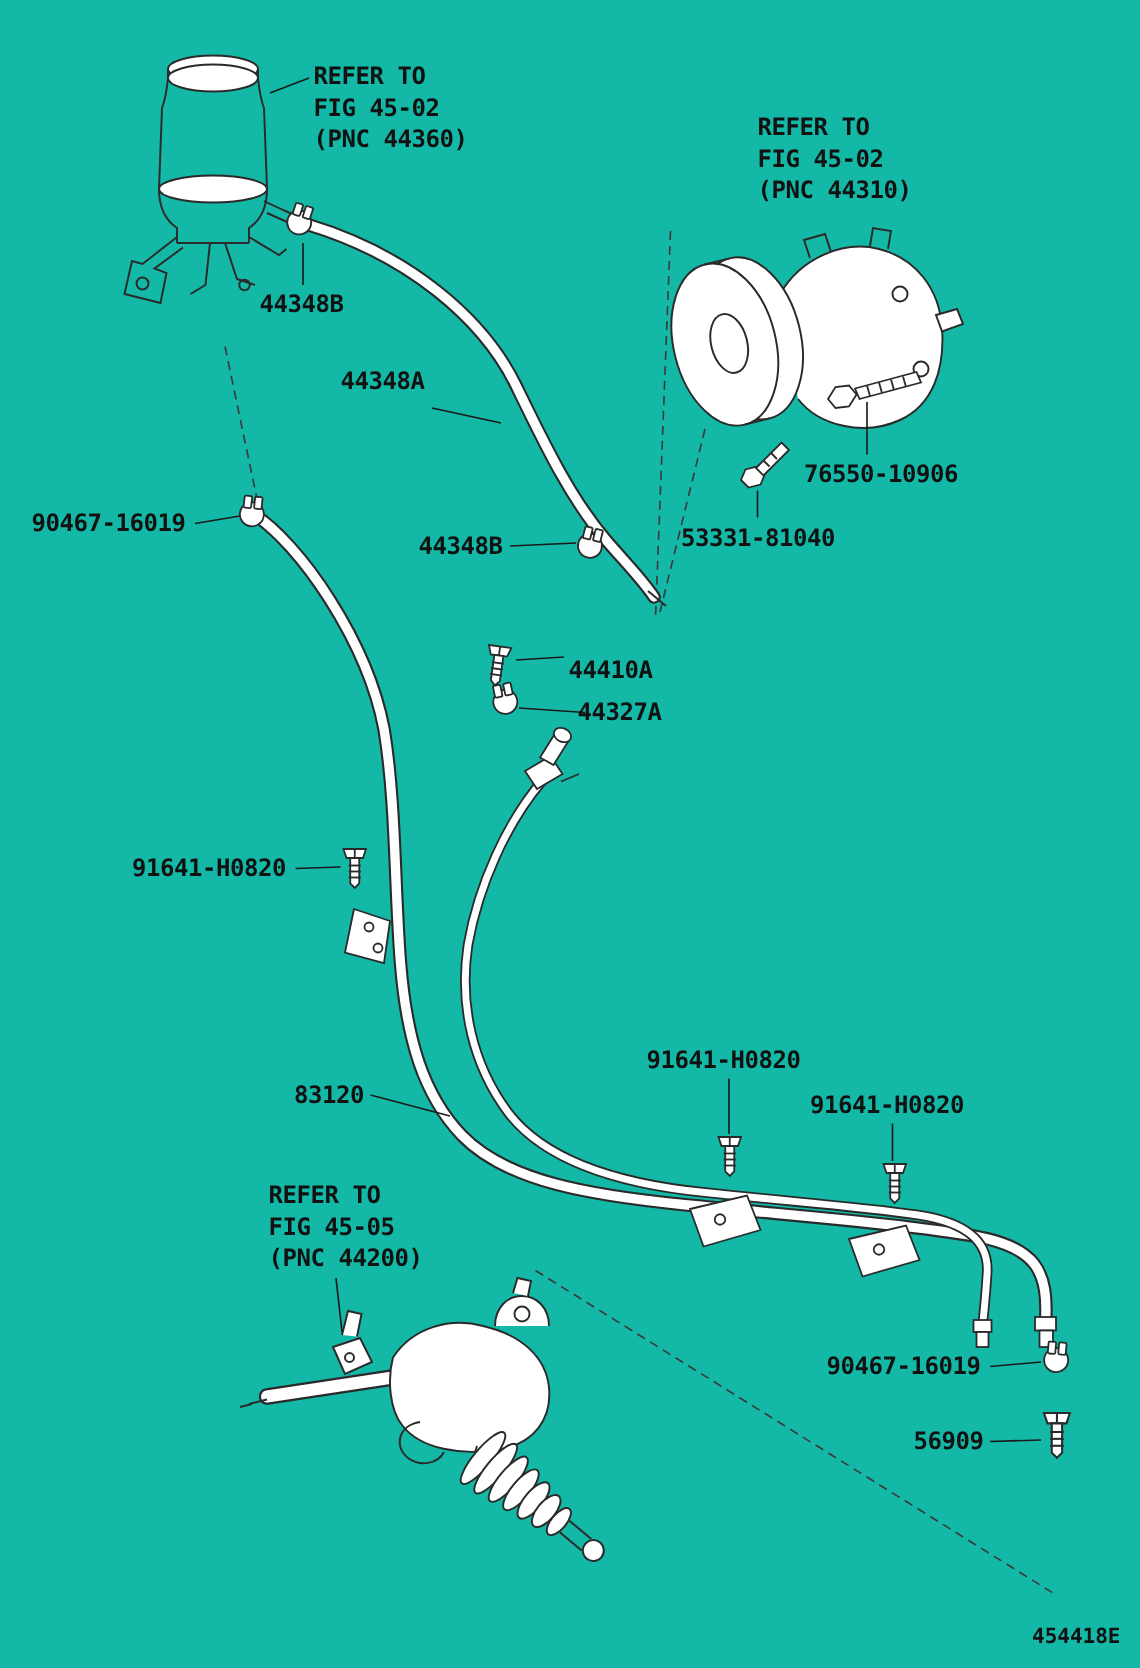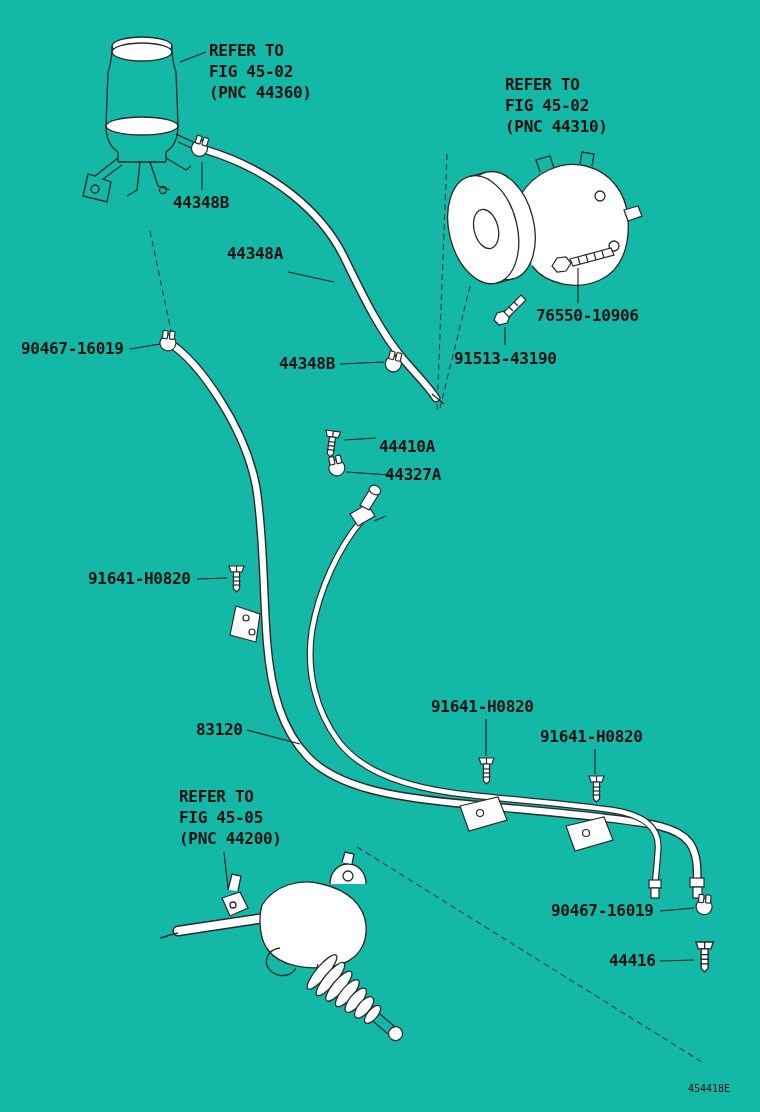--- a/index.html
+++ b/index.html
@@ -6,21 +6,21 @@
   .stage {
     position:relative; width:760px; height:1112px; background:#14b8a6;
     font-family:"DejaVu Sans Mono","Liberation Mono",monospace; overflow:hidden;
   }
   svg.art { position:absolute; left:0; top:0; }
   .lbl {
     position:absolute; font-weight:bold; font-size:16px; line-height:21px;
     color:#111; white-space:pre; letter-spacing:-0.3px;
   }
   .code {
-    position:absolute; font-size:10px; color:#111; letter-spacing:0;
+    position:absolute; font-size:14px; color:#111; letter-spacing:0;font-weight:bold;
   }
   .tubeO { stroke:#2a2a2a; stroke-width:9; fill:none; stroke-linecap:round; }
   .tubeI { stroke:#ffffff; stroke-width:6.2; fill:none; stroke-linecap:round; }
   .tubeO.sm { stroke-width:7; }
   .tubeI.sm { stroke-width:4.6; }
   .tubeO.lg { stroke-width:11; }
   .tubeI.lg { stroke-width:8; }
   .leader { stroke:#1a1a1a; stroke-width:1.1; fill:none; }
   .dash { stroke:#3a3a3a; stroke-width:1.1; fill:none; stroke-dasharray:6 4; }
 </style>
@@ -215,26 +215,26 @@
 FIG 45-02
 (PNC 44310)</div>
   <div class="lbl" style="left:179px; top:786px">REFER TO
 FIG 45-05
 (PNC 44200)</div>
 
   <div class="lbl" style="left:173px; top:192px">44348B</div>
   <div class="lbl" style="left:227px; top:243px">44348A</div>
   <div class="lbl" style="left:21px;  top:338px">90467-16019</div>
   <div class="lbl" style="left:279px; top:353px">44348B</div>
-  <div class="lbl" style="left:454px; top:348px">91513-43190</div>
+  <div class="lbl" style="left:454px; top:348px">53331-81040</div>
   <div class="lbl" style="left:536px; top:305px">76550-10906</div>
   <div class="lbl" style="left:379px; top:436px">44410A</div>
   <div class="lbl" style="left:385px; top:464px">44327A</div>
   <div class="lbl" style="left:88px;  top:568px">91641-H0820</div>
   <div class="lbl" style="left:196px; top:719px">83120</div>
   <div class="lbl" style="left:431px; top:696px">91641-H0820</div>
   <div class="lbl" style="left:540px; top:726px">91641-H0820</div>
   <div class="lbl" style="left:551px; top:900px">90467-16019</div>
-  <div class="lbl" style="left:609px; top:950px">44416</div>
+  <div class="lbl" style="left:609px; top:950px">56909</div>
 
   <div class="code" style="left:688px; top:1083px">454418E</div>
 
 </div>
 
 </body></html>

